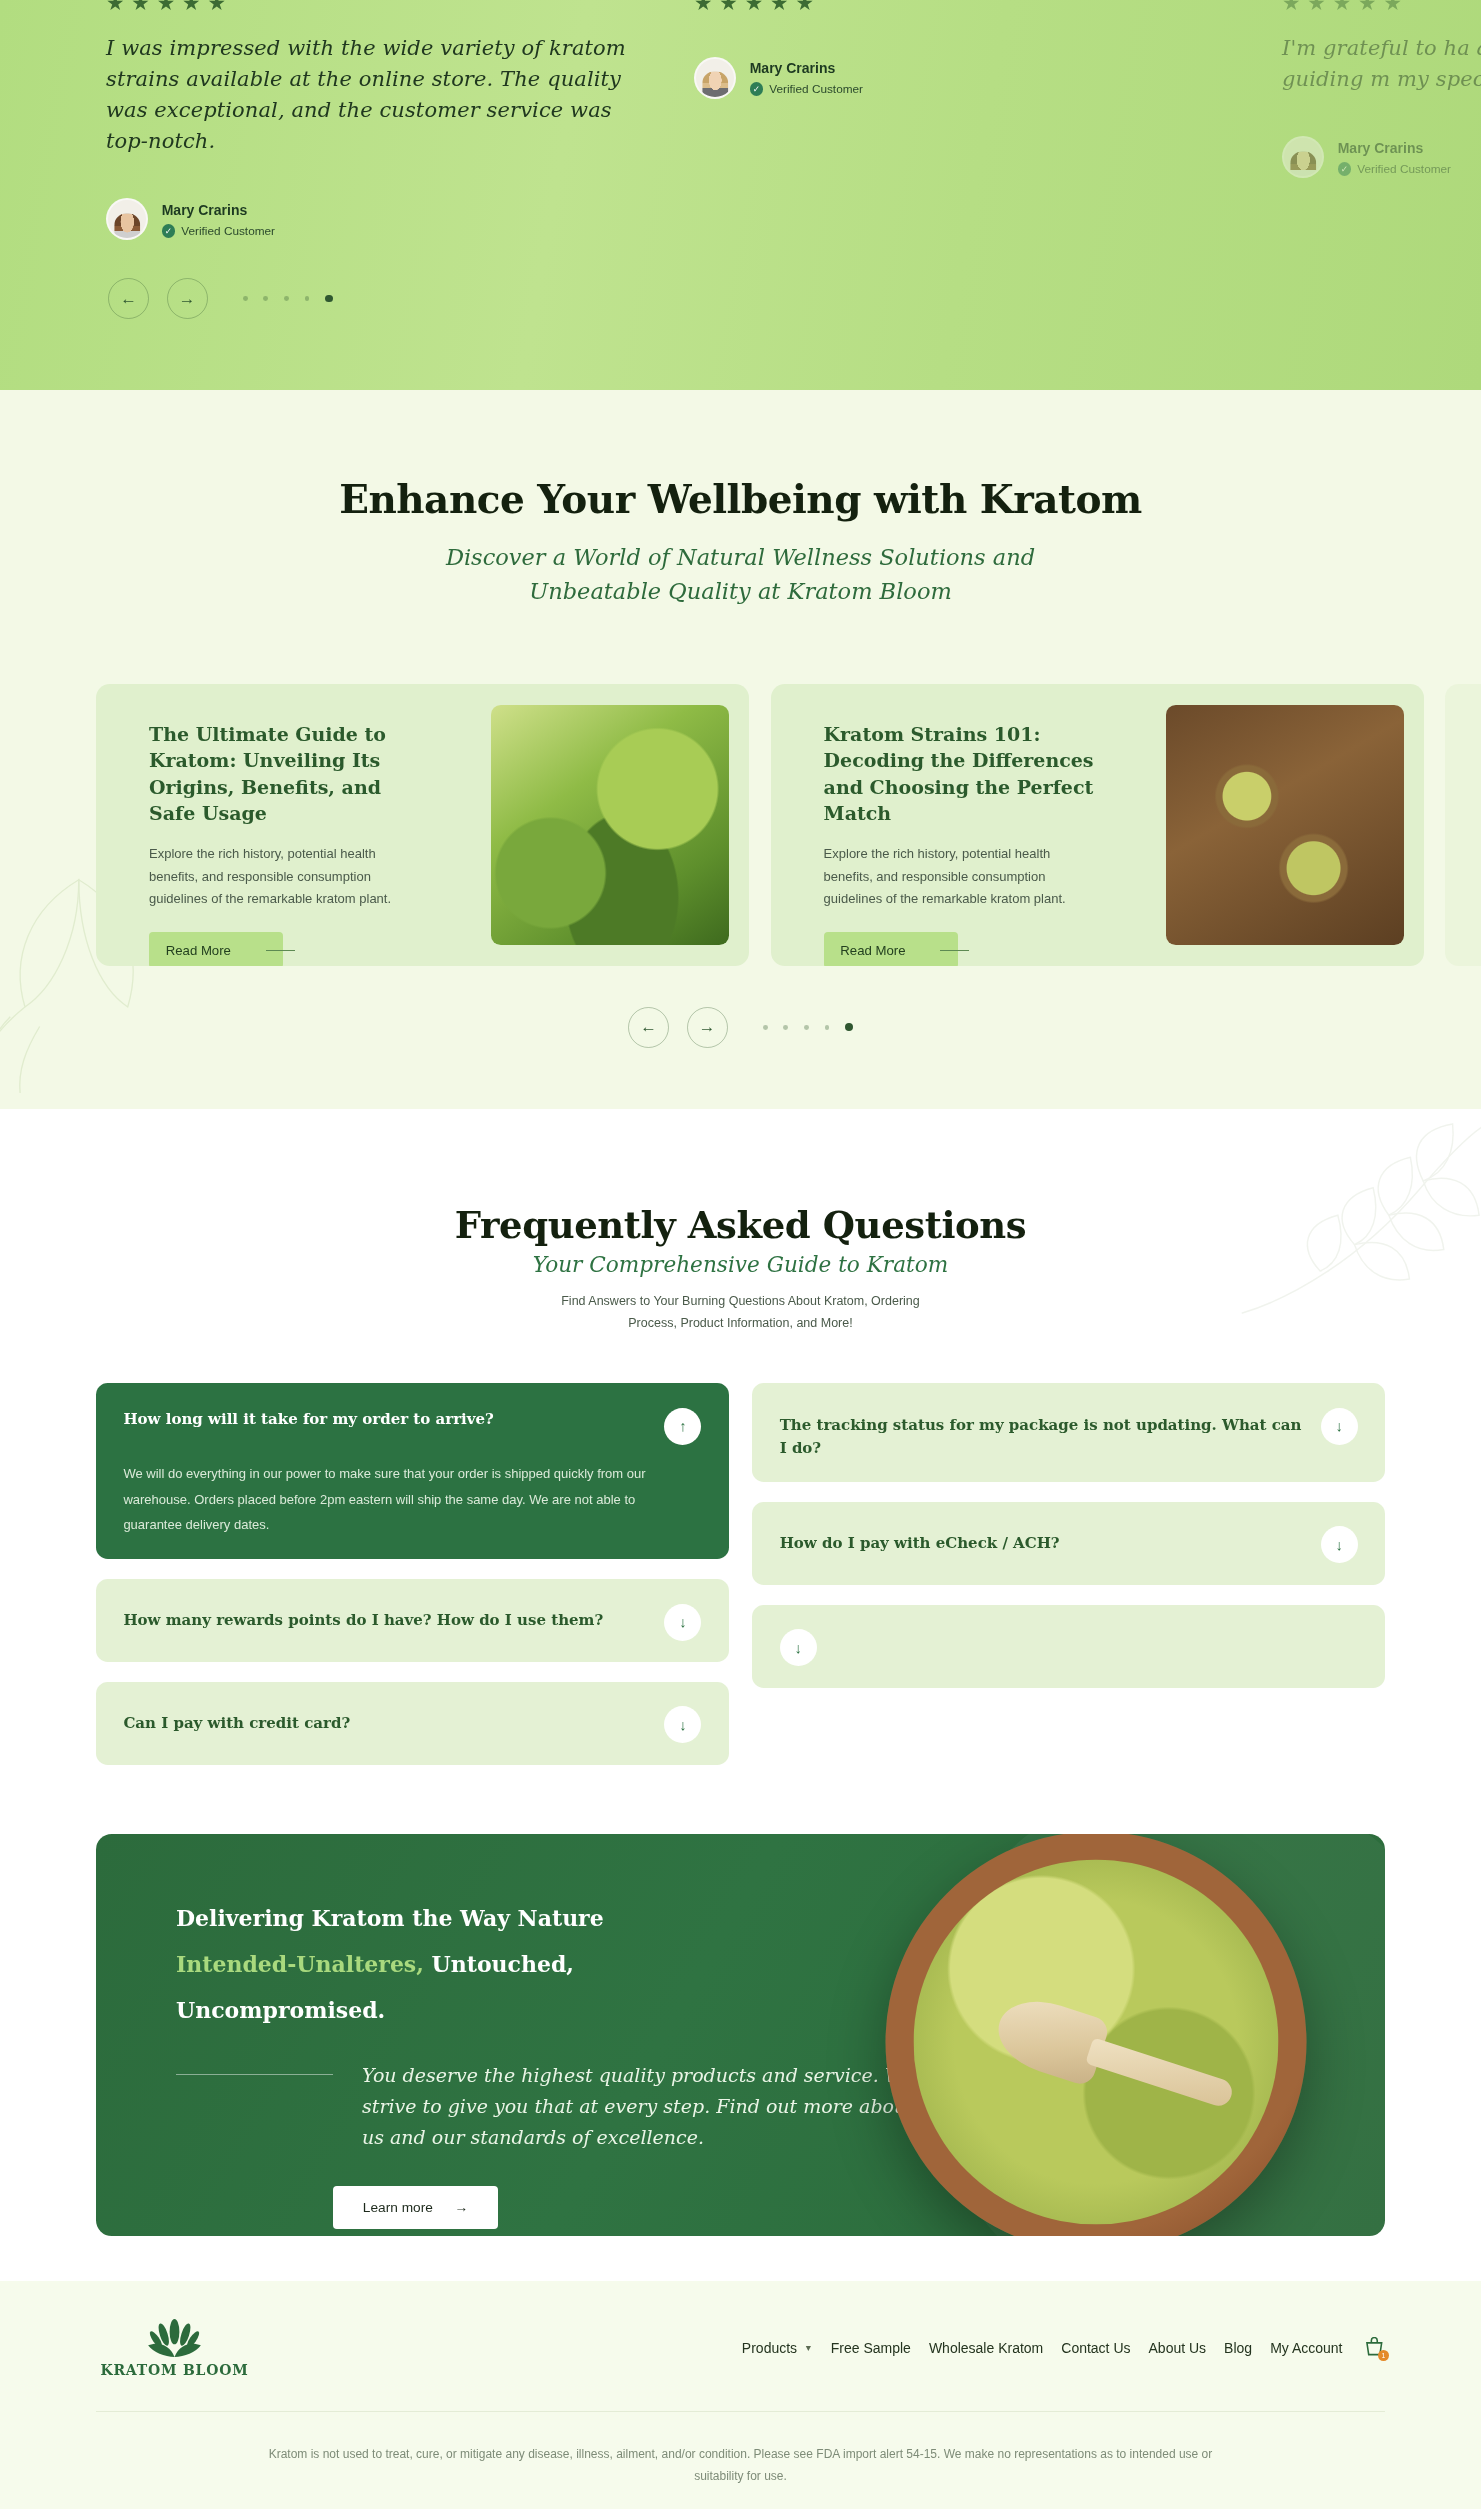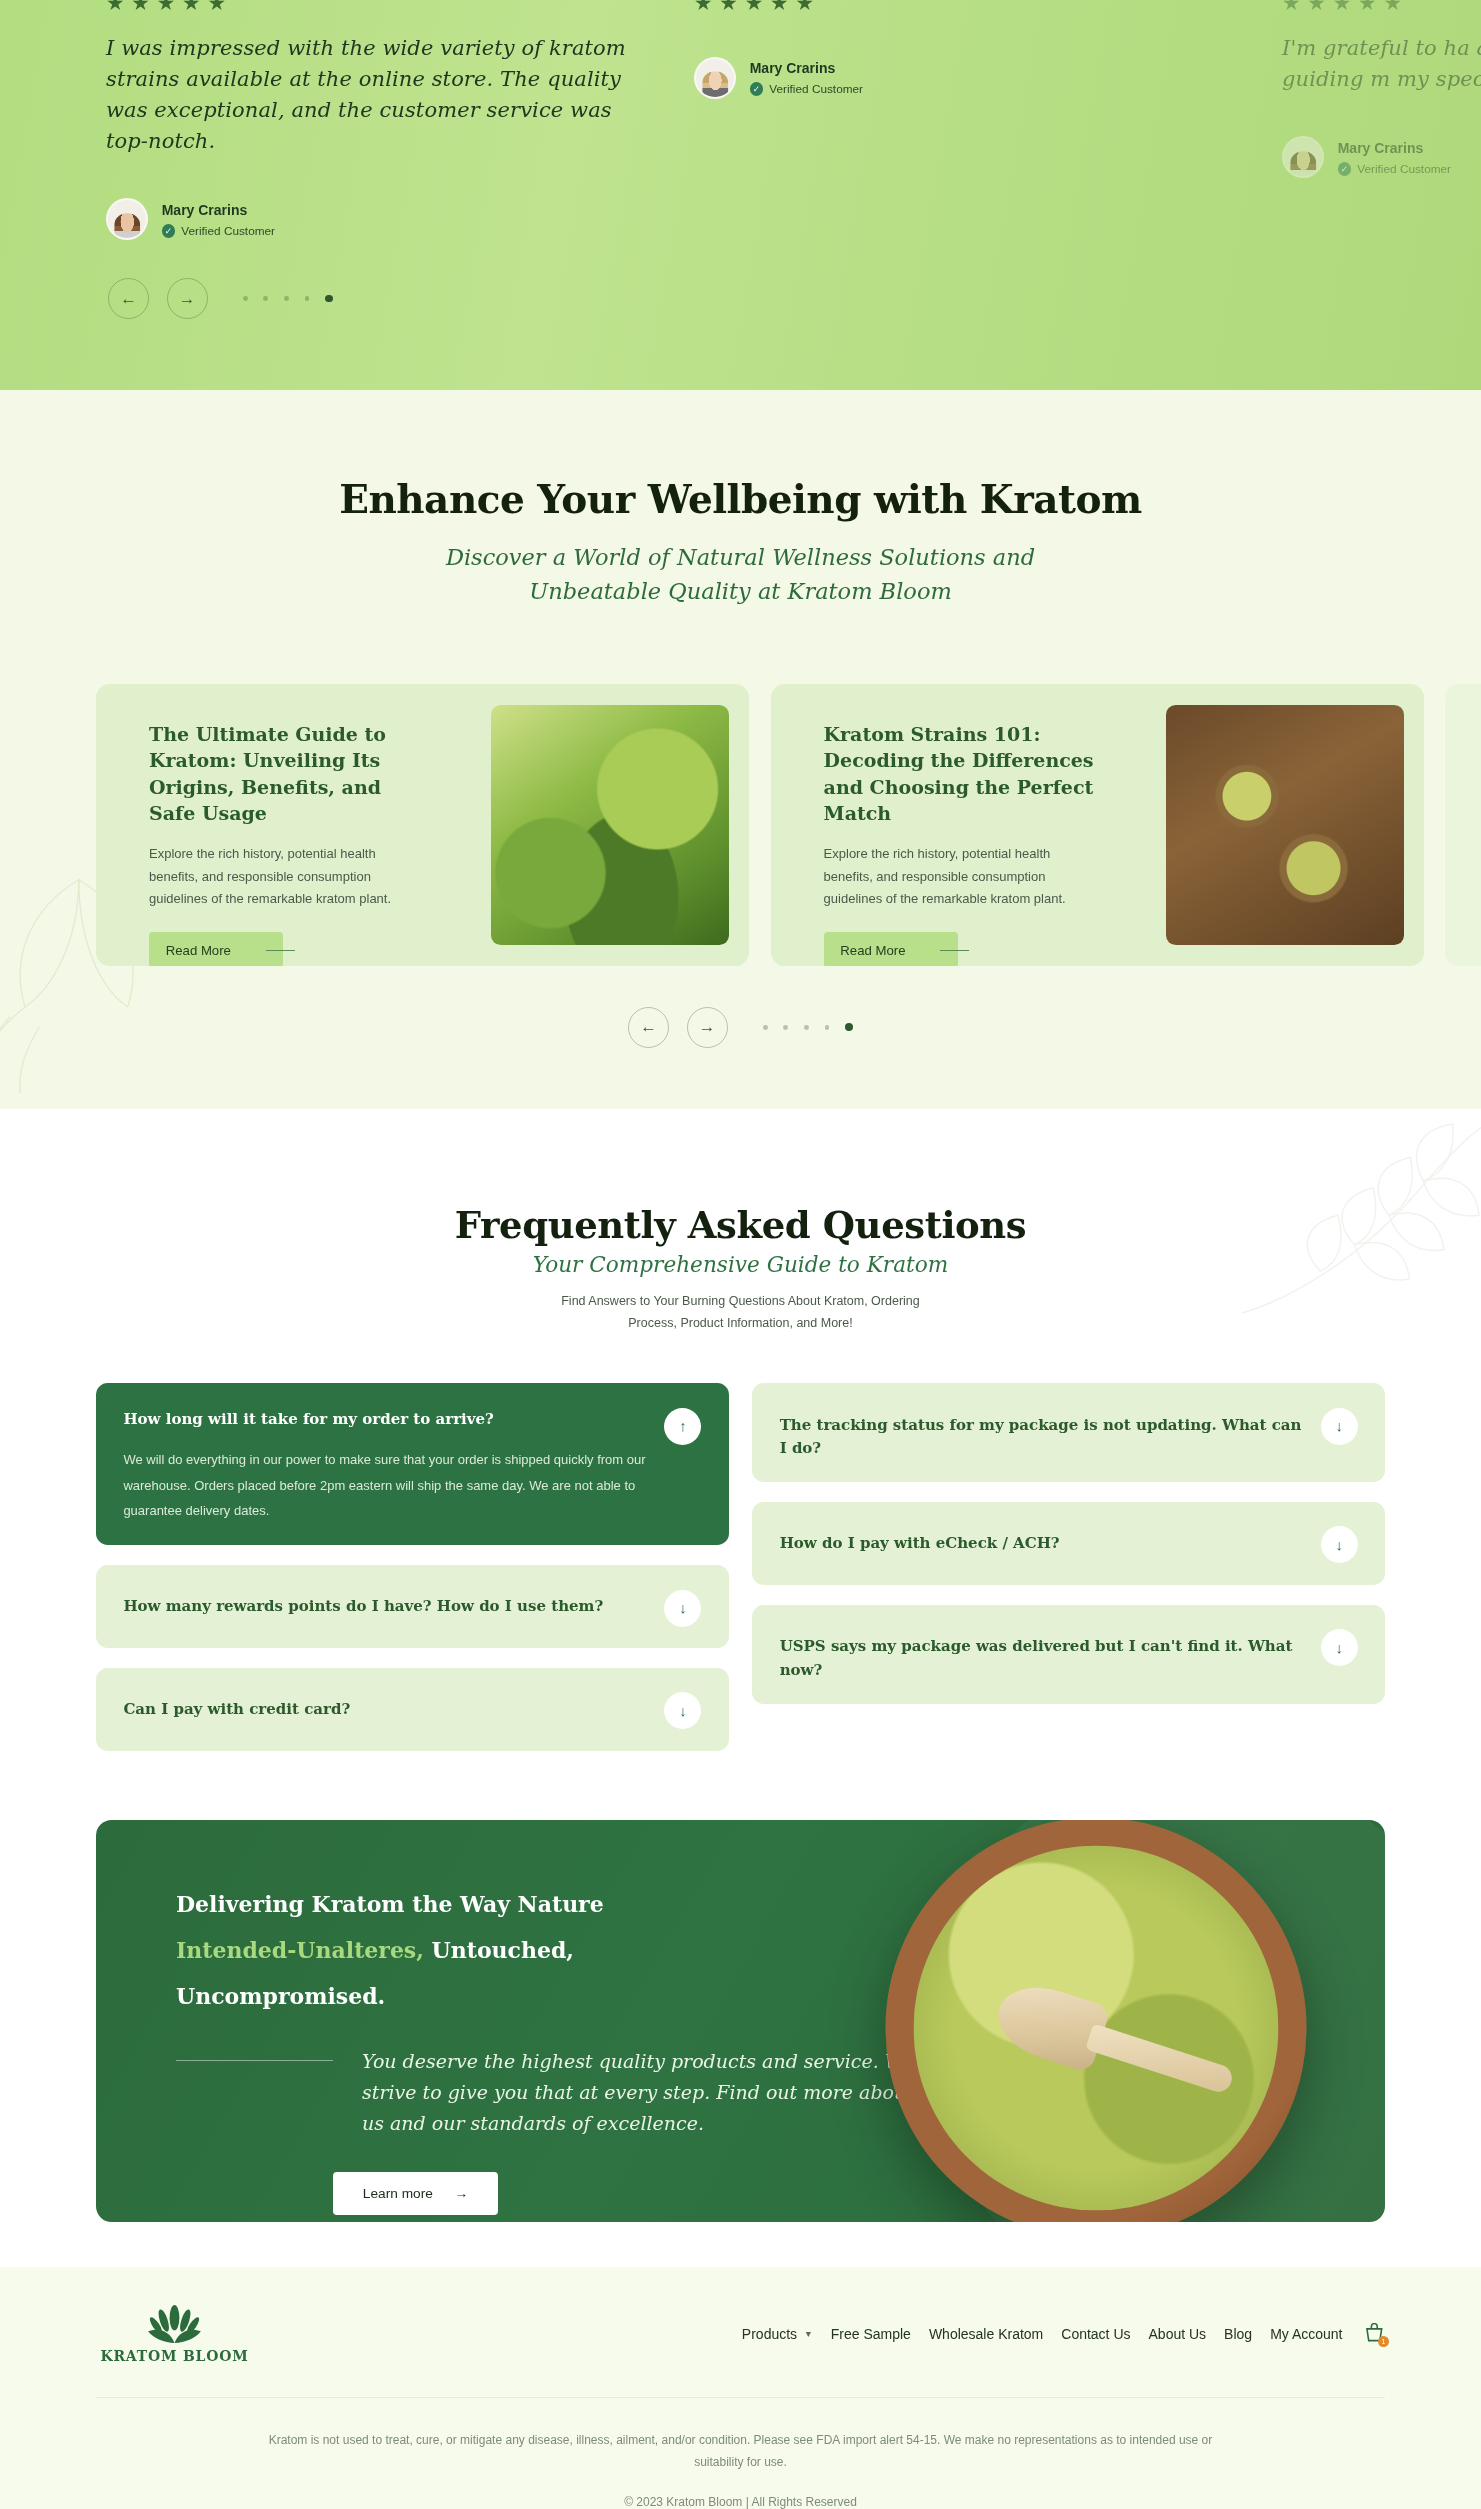--- a/index.html
+++ b/index.html
@@ -168,21 +168,21 @@
     background: #e4f1d4; border-radius: 11.8px; padding: 21.6px 27.4px;
     display: flex; align-items: flex-start; gap: 17.6px; cursor: pointer;
     min-height: 73px;
   }
   .faq-item.open { background: #2c7242; }
   .faq-q {
     flex: 1; font-family: "DejaVu Serif", serif; font-weight: 700;
     font-size: 15px; line-height: 23.5px; color: #2b5a2c; padding-top: 8.8px;
   }
   .faq-item.open .faq-q { color: #ffffff; padding-top: 2.9px; }
-  .faq-a { font-size: 13px; line-height: 25.5px; color: #dbead9; margin-top: 16px; }
+  .faq-a { font-size: 13px; line-height: 25.5px; color: #dbead9; margin-top: 30px; }
   .faq-toggle {
     width: 37px; height: 37px; border-radius: 50%; background: #ffffff;
     display: flex; align-items: center; justify-content: center;
     font-size: 14.7px; color: #2c7242; flex: 0 0 37px; margin-top: 2.9px;
   }
   .faq-body { flex: 1; }
 
   
   .cta-wrap { padding: 0 96px; background: #fff; }
   .cta {
@@ -485,23 +485,20 @@
         </div>
 
         <div class="faq-item">
           <div class="faq-body">
             <div class="faq-q">How do I pay with eCheck / ACH?</div>
           </div>
           <div class="faq-toggle">↓</div>
         </div>
 
         <div class="faq-item">
-          <div class="faq-body">
-            <div class="faq-q">USPS says my package was delivered but I can't find it. What now?</div>
-          </div>
           <div class="faq-toggle">↓</div>
         </div>
 
       </div>
 
     </div>
   </section>
 
   <div class="cta-wrap">
     <section class="cta">

